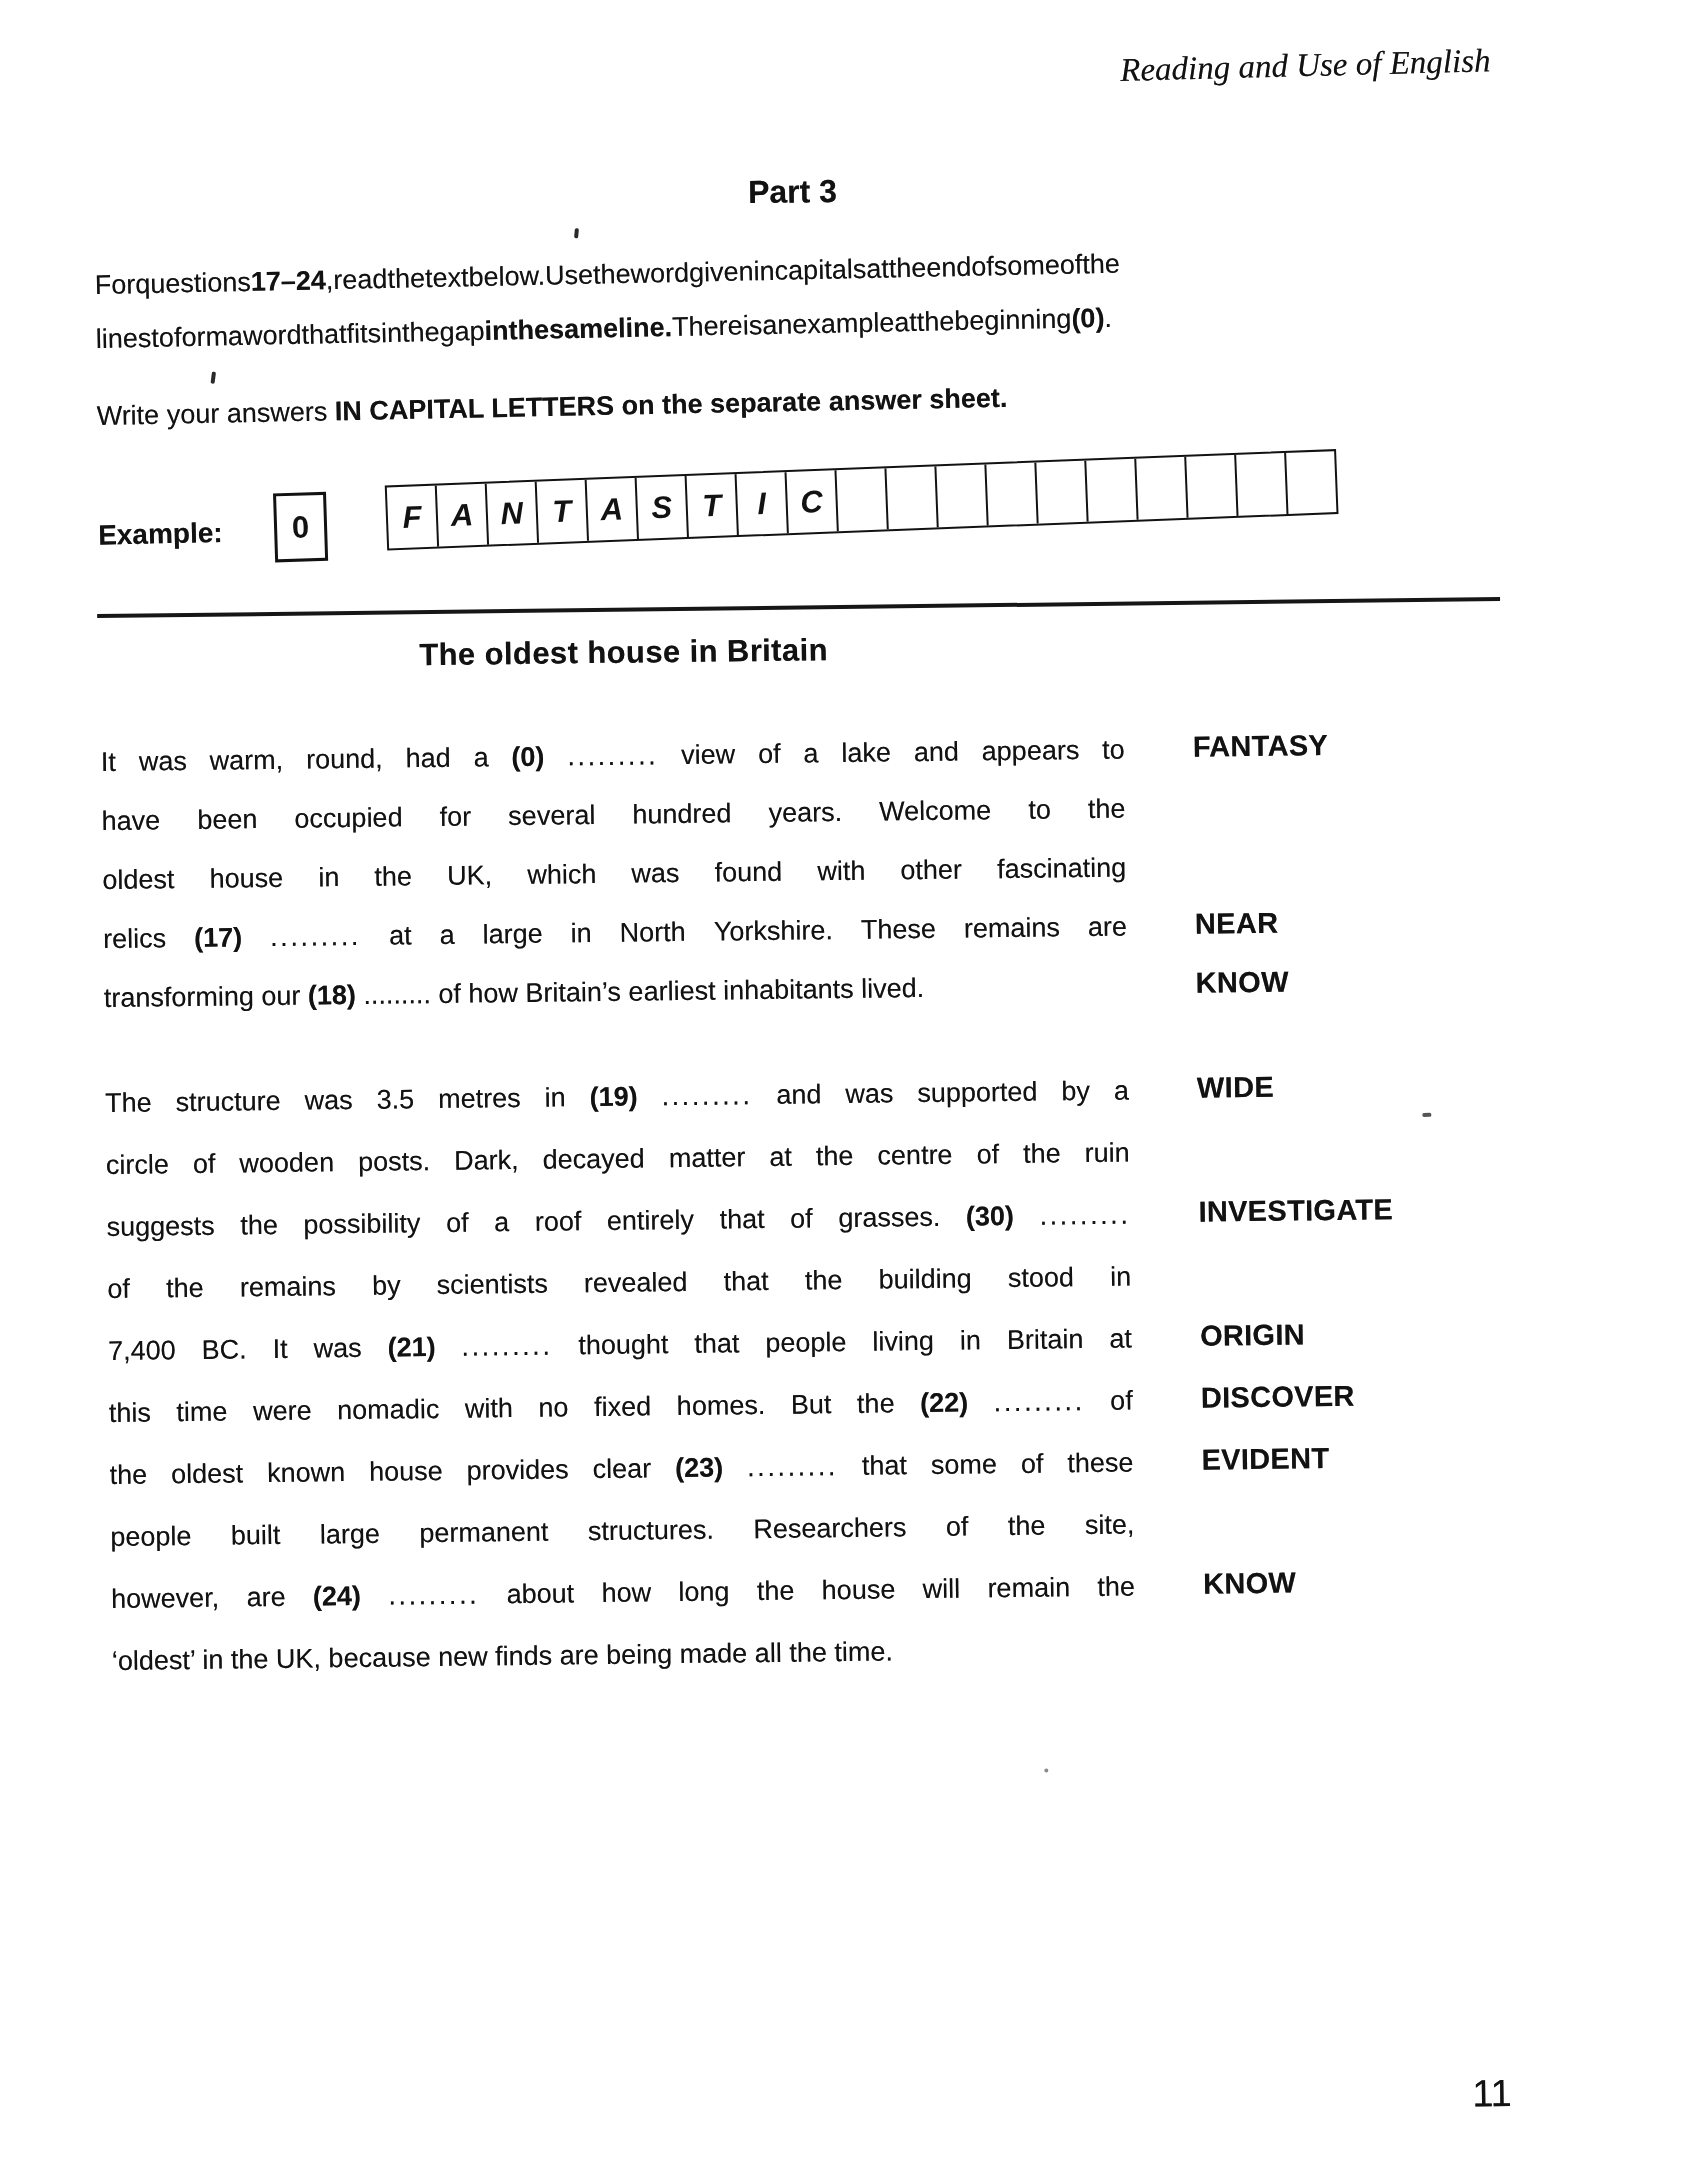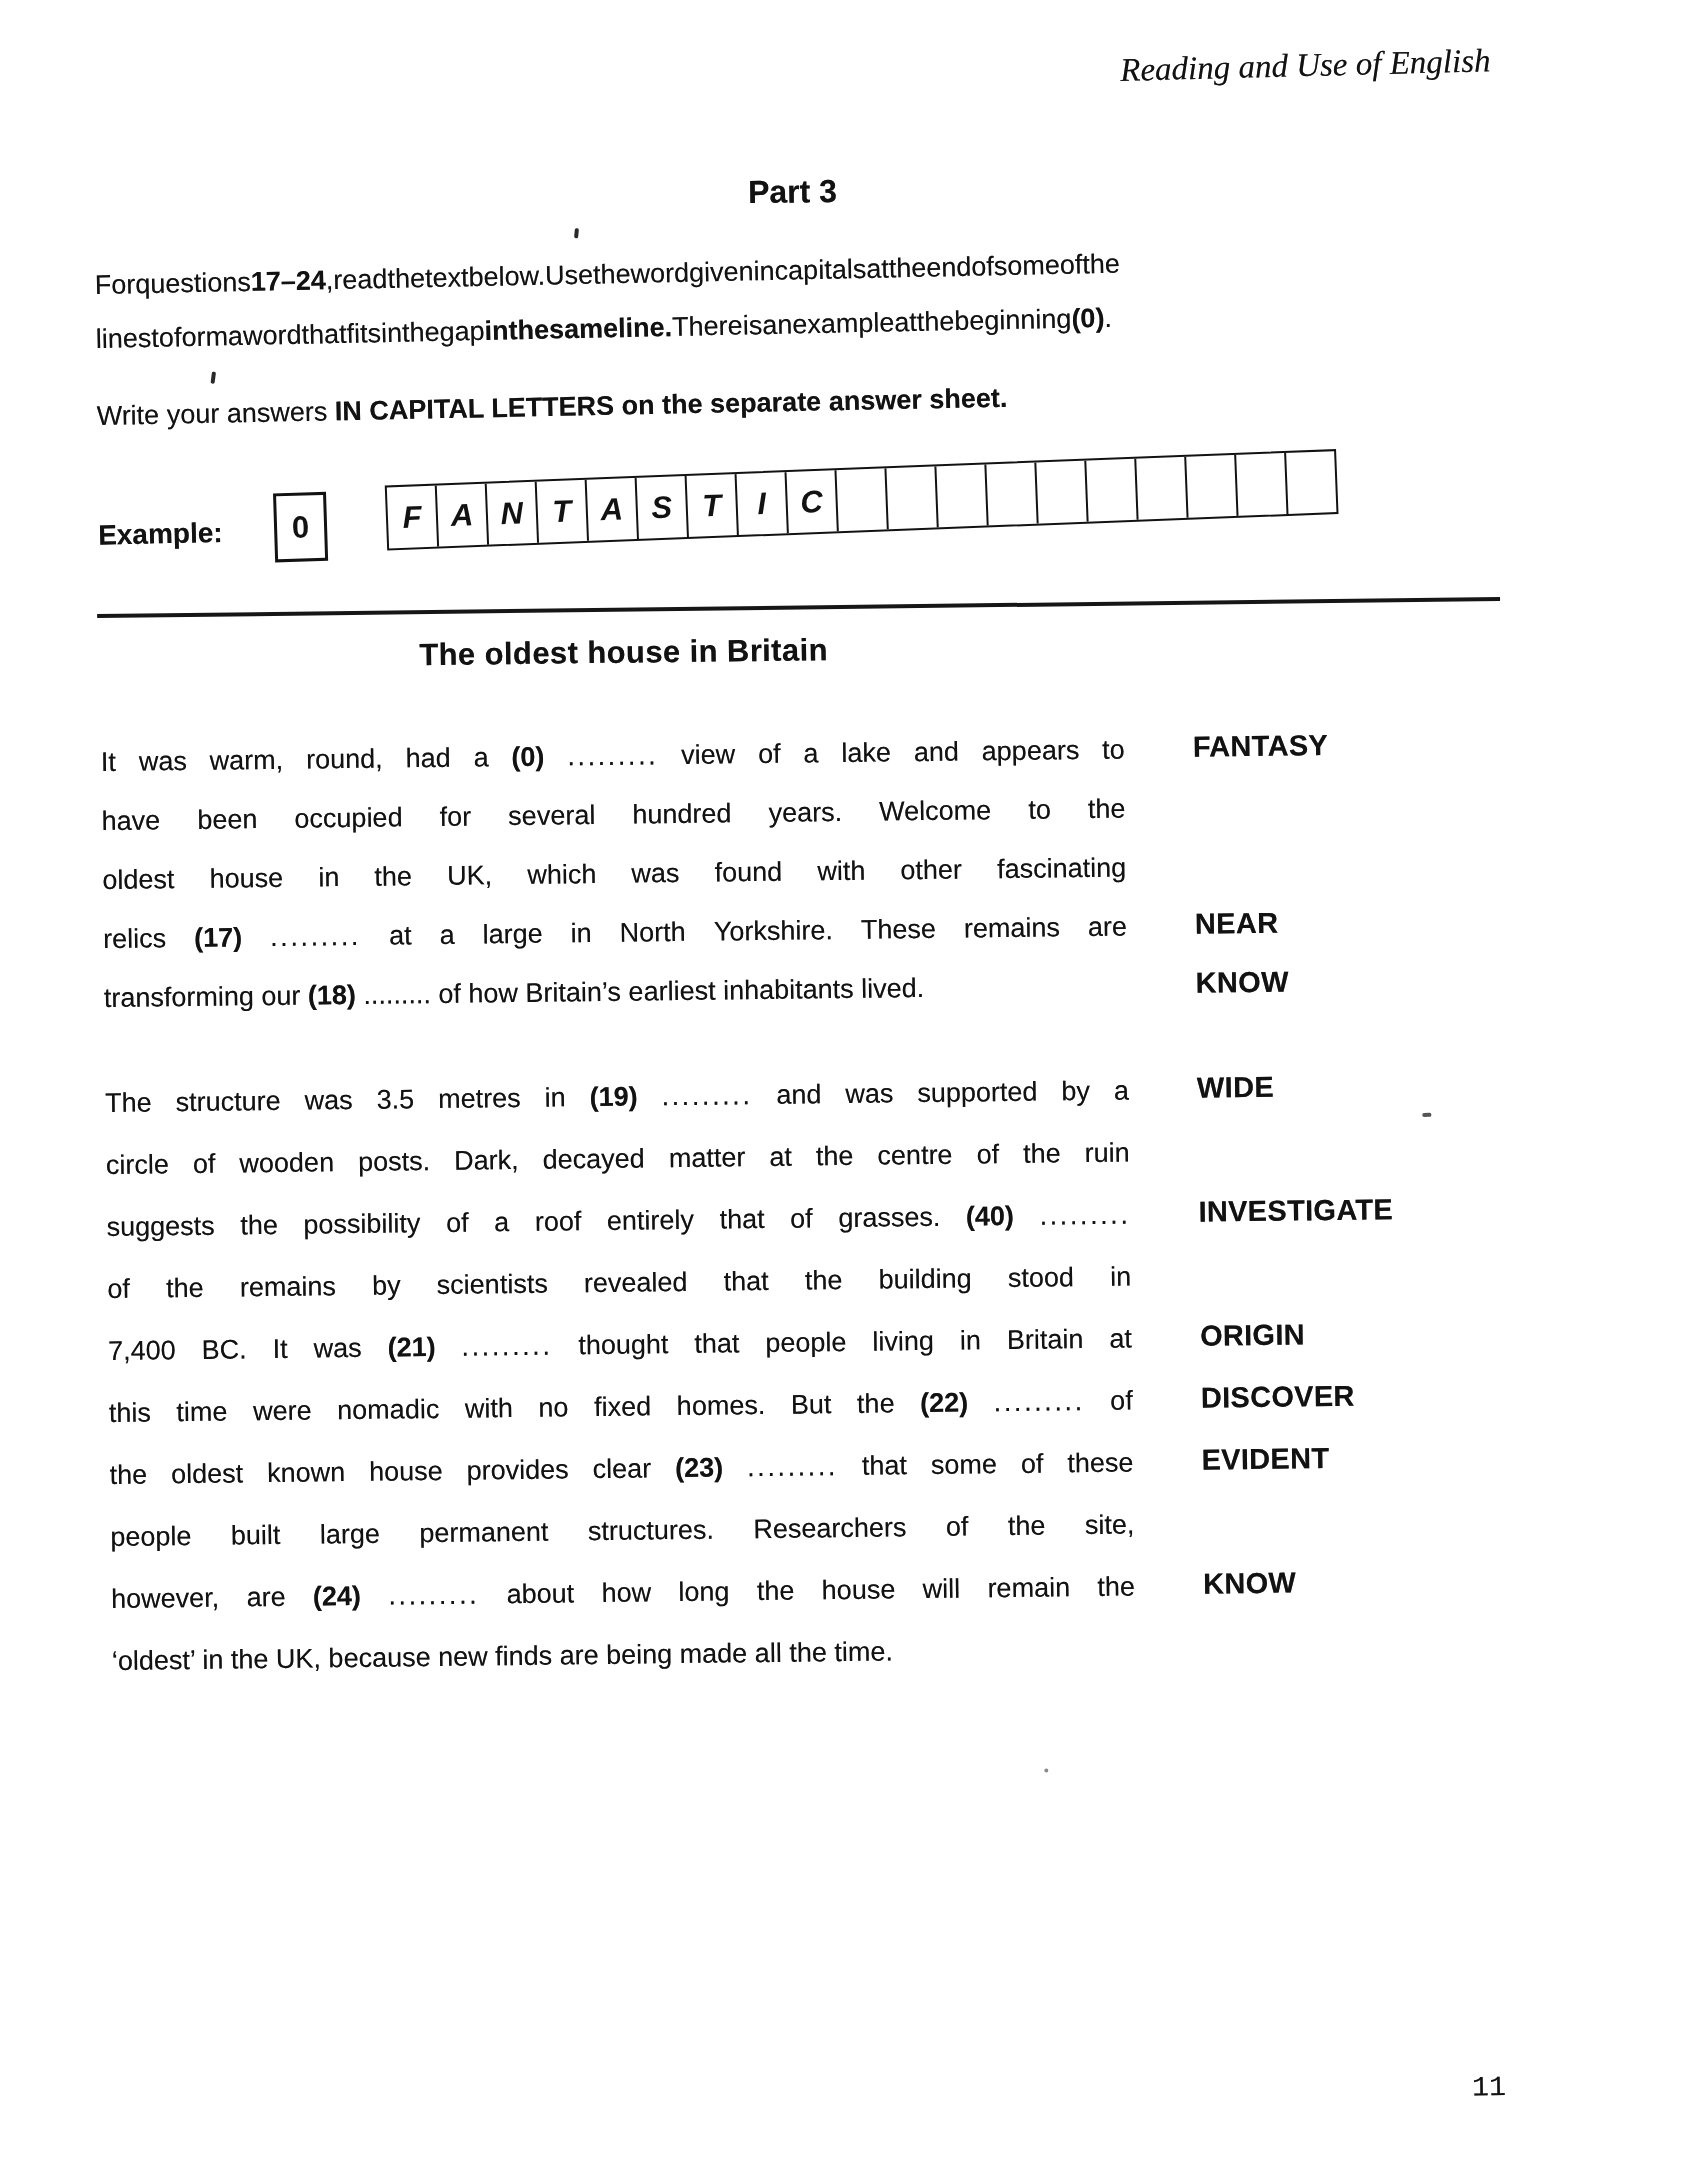--- a/index.html
+++ b/index.html
@@ -61,21 +61,21 @@
   .ptext.jline{display:flex;justify-content:space-between;white-space:normal;}
   .jline span{white-space:nowrap;}
   .b{font-weight:bold;}
   .dots{letter-spacing:2.6px;}
   .kw{
     position:absolute;left:1092px;top:-2.6px;font-size:29px;font-weight:bold;
     letter-spacing:0.3px;white-space:nowrap;
   }
   .page-number{
     position:absolute;top:2080px;left:1460px;
-    font-family:Liberation Mono, monospace;font-size:28px;
+    font-family:Liberation Sans, sans-serif;font-size:38px;
   }
   .speck{position:absolute;background:#2a2a2a;border-radius:1.7px;}
   .speck.s1{left:220px;top:364px;width:4.4px;height:12.2px;transform:rotate(8deg);}
   .speck.s2{left:585px;top:225px;width:3.5px;height:9.6px;transform:rotate(6deg);}
   .speck.s3{left:1422px;top:1120px;width:8.7px;height:3.5px;background:#555;}
   .speck.s4{left:1036px;top:1771px;width:4.4px;height:4.4px;background:#8a8a8a;border-radius:50%;}
 </style>
 </head>
 <body>
 
@@ -235,21 +235,21 @@
           <span>suggests</span>
           <span>the</span>
           <span>possibility</span>
           <span>of</span>
           <span>a</span>
           <span>roof</span>
           <span>entirely</span>
           <span>that</span>
           <span>of</span>
           <span>grasses.</span>
-          <span class="b">(40)</span>
+          <span class="b">(30)</span>
           <span class="dots">.........</span>
         </div>
         <span class="kw">INVESTIGATE</span>
       </div>
       <div class="prow p2">
         <div class="ptext jline">
           <span>of</span>
           <span>the</span>
           <span>remains</span>
           <span>by</span>

